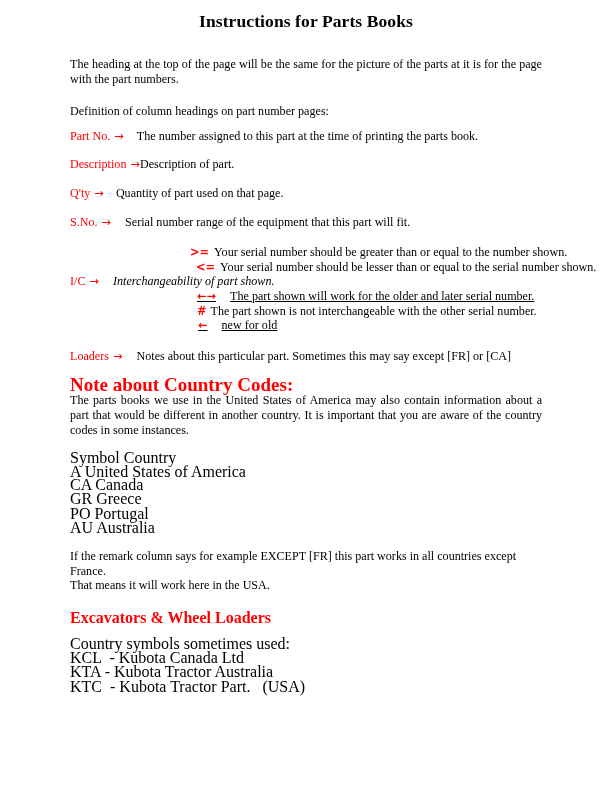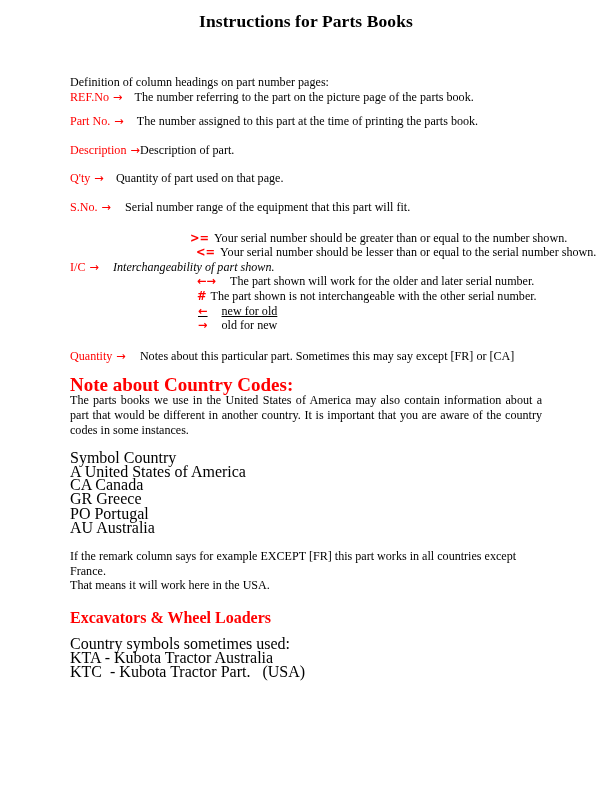--- a/index.html
+++ b/index.html
@@ -105,26 +105,26 @@
 </style>
 </head>
 <body>
 
 <div class="page">
 
   <div class="doc-title">Instructions for Parts Books</div>
 
   <div class="content">
 
+    <p class="para">The heading at the top of the page will be the same for the picture of the parts at it is for the page with the part numbers.</p>
 
     <div class="spacer-18"></div>
 
     <p class="para nojust">Definition of column headings on part number pages:</p>
 
-    <p class="defrow"><span class="term">REF.No</span><span class="arrow" style="padding-left: 4px;">→</span><span class="body-txt" style="padding-left: 12px;">The number referring to the part on the picture page of the parts book.</span></p>
 
     <div class="spacer-10"></div>
 
     <p class="defrow"><span class="term">Part No.</span><span class="arrow" style="padding-left: 4px;">→</span><span class="body-txt" style="padding-left: 13px;">The number assigned to this part at the time of printing the parts book.</span></p>
 
     <div class="spacer-14"></div>
 
     <p class="defrow"><span class="term">Description</span><span class="arrow" style="padding-left: 4px;">→</span><span class="body-txt" style="padding-left: 0px;">Description of part.</span></p>
 
     <div class="spacer-14"></div>
@@ -136,31 +136,30 @@
     <p class="defrow"><span class="term">S.No.</span><span class="arrow" style="padding-left: 4px;">→</span><span class="body-txt" style="padding-left: 14px;">Serial number range of the equipment that this part will fit.</span></p>
 
     <div class="spacer-16"></div>
 
     <p class="defrow" style="margin-left: 120px;"><span class="sym">&gt;=</span><span class="body-txt" style="padding-left: 5px;">Your serial number should be greater than or equal to the number shown.</span></p>
 
     <p class="defrow" style="margin-left: 126px;"><span class="sym">&lt;=</span><span class="body-txt" style="padding-left: 5px;">Your serial number should be lesser than or equal to the serial number shown.</span></p>
 
     <p class="defrow"><span class="term">I/C</span><span class="arrow" style="padding-left: 4px;">→</span><span class="body-txt" style="padding-left: 14px; font-style: italic;">Interchangeability of part shown.</span></p>
 
-    <p class="defrow" style="margin-left: 127px;"><span class="arrow-bold">←→</span><span class="body-txt" style="padding-left: 14px;">The part shown will work for the older and later serial number.</span></p>
+    <p class="defrow" style="margin-left: 127px; text-decoration: underline;"><span class="arrow-bold">←→</span><span class="body-txt" style="padding-left: 14px;">The part shown will work for the older and later serial number.</span></p>
 
     <p class="defrow" style="margin-left: 127px;"><span class="sym">#</span><span class="body-txt" style="padding-left: 4px;">The part shown is not interchangeable with the other serial number.</span></p>
 
     <p class="defrow" style="margin-left: 128px; text-decoration: underline;"><span class="arrow-bold">←</span><span class="body-txt" style="padding-left: 14px;">new for old</span></p>
 
-    <p class="defrow" style="margin-left: 128px;"><span class="arrow-bold">→</span><span class="body-txt" style="padding-left: 14px;">old for new</span></p>
 
     <div class="spacer-16"></div>
 
-    <p class="defrow"><span class="term">Quantity</span><span class="arrow" style="padding-left: 4px;">→</span><span class="body-txt" style="padding-left: 14px;">Notes about this particular part. Sometimes this may say except [FR] or [CA]</span></p>
+    <p class="defrow"><span class="term">Loaders</span><span class="arrow" style="padding-left: 4px;">→</span><span class="body-txt" style="padding-left: 14px;">Notes about this particular part. Sometimes this may say except [FR] or [CA]</span></p>
 
     <div class="spacer-14"></div>
 
     <h2 class="heading-red h-note">Note about Country Codes:</h2>
 
     <p class="para">The parts books we use in the United States of America may also contain information about a part that would be different in another country. It is important that you are aware of the country codes in some instances.</p>
 
     <div class="spacer-14"></div>
 
     <p class="list-line">Symbol Country</p>
@@ -175,17 +174,18 @@
     <p class="para nojust">If the remark column says for example EXCEPT [FR] this part works in all countries except France.</p>
     <p class="para nojust">That means it will work here in the USA.</p>
 
     <div class="spacer-16"></div>
 
     <h2 class="heading-red h-exc">Excavators &amp; Wheel Loaders</h2>
 
     <div class="spacer-10"></div>
 
     <p class="list-line loose">Country symbols sometimes used:</p>
+    <p class="list-line loose">KCL  - Kubota Canada Ltd</p>
     <p class="list-line loose">KTA - Kubota Tractor Australia</p>
     <p class="list-line loose">KTC  - Kubota Tractor Part.   (USA)</p>
 
   </div>
 </div>
 
 </body></html>

